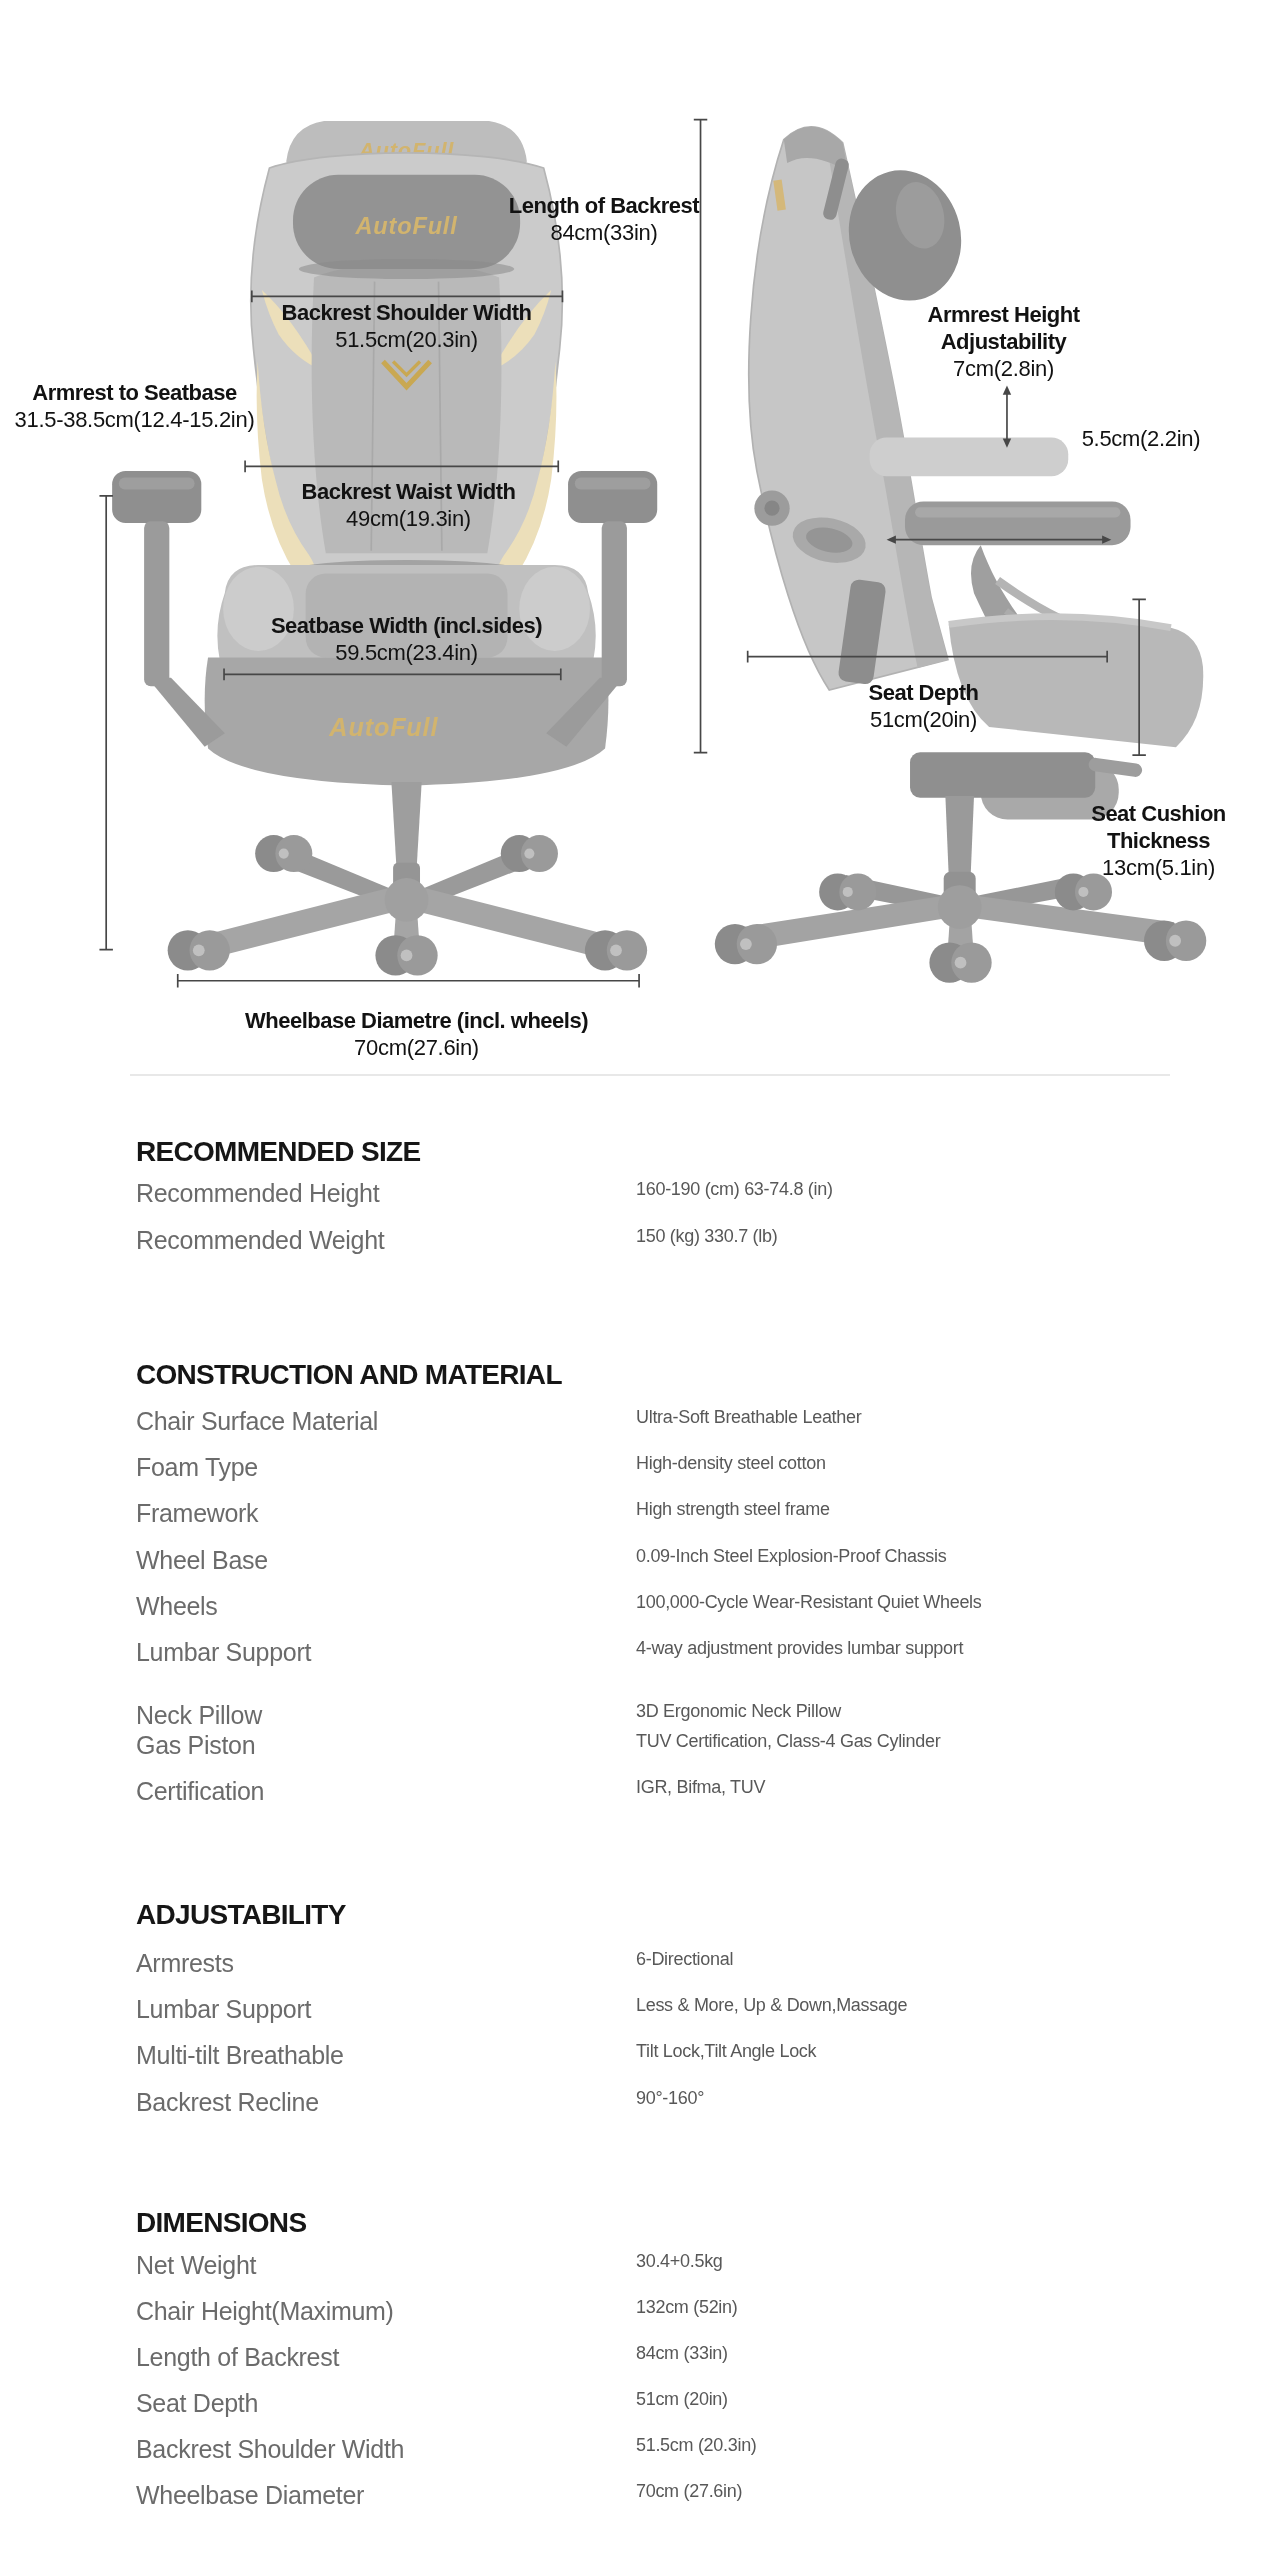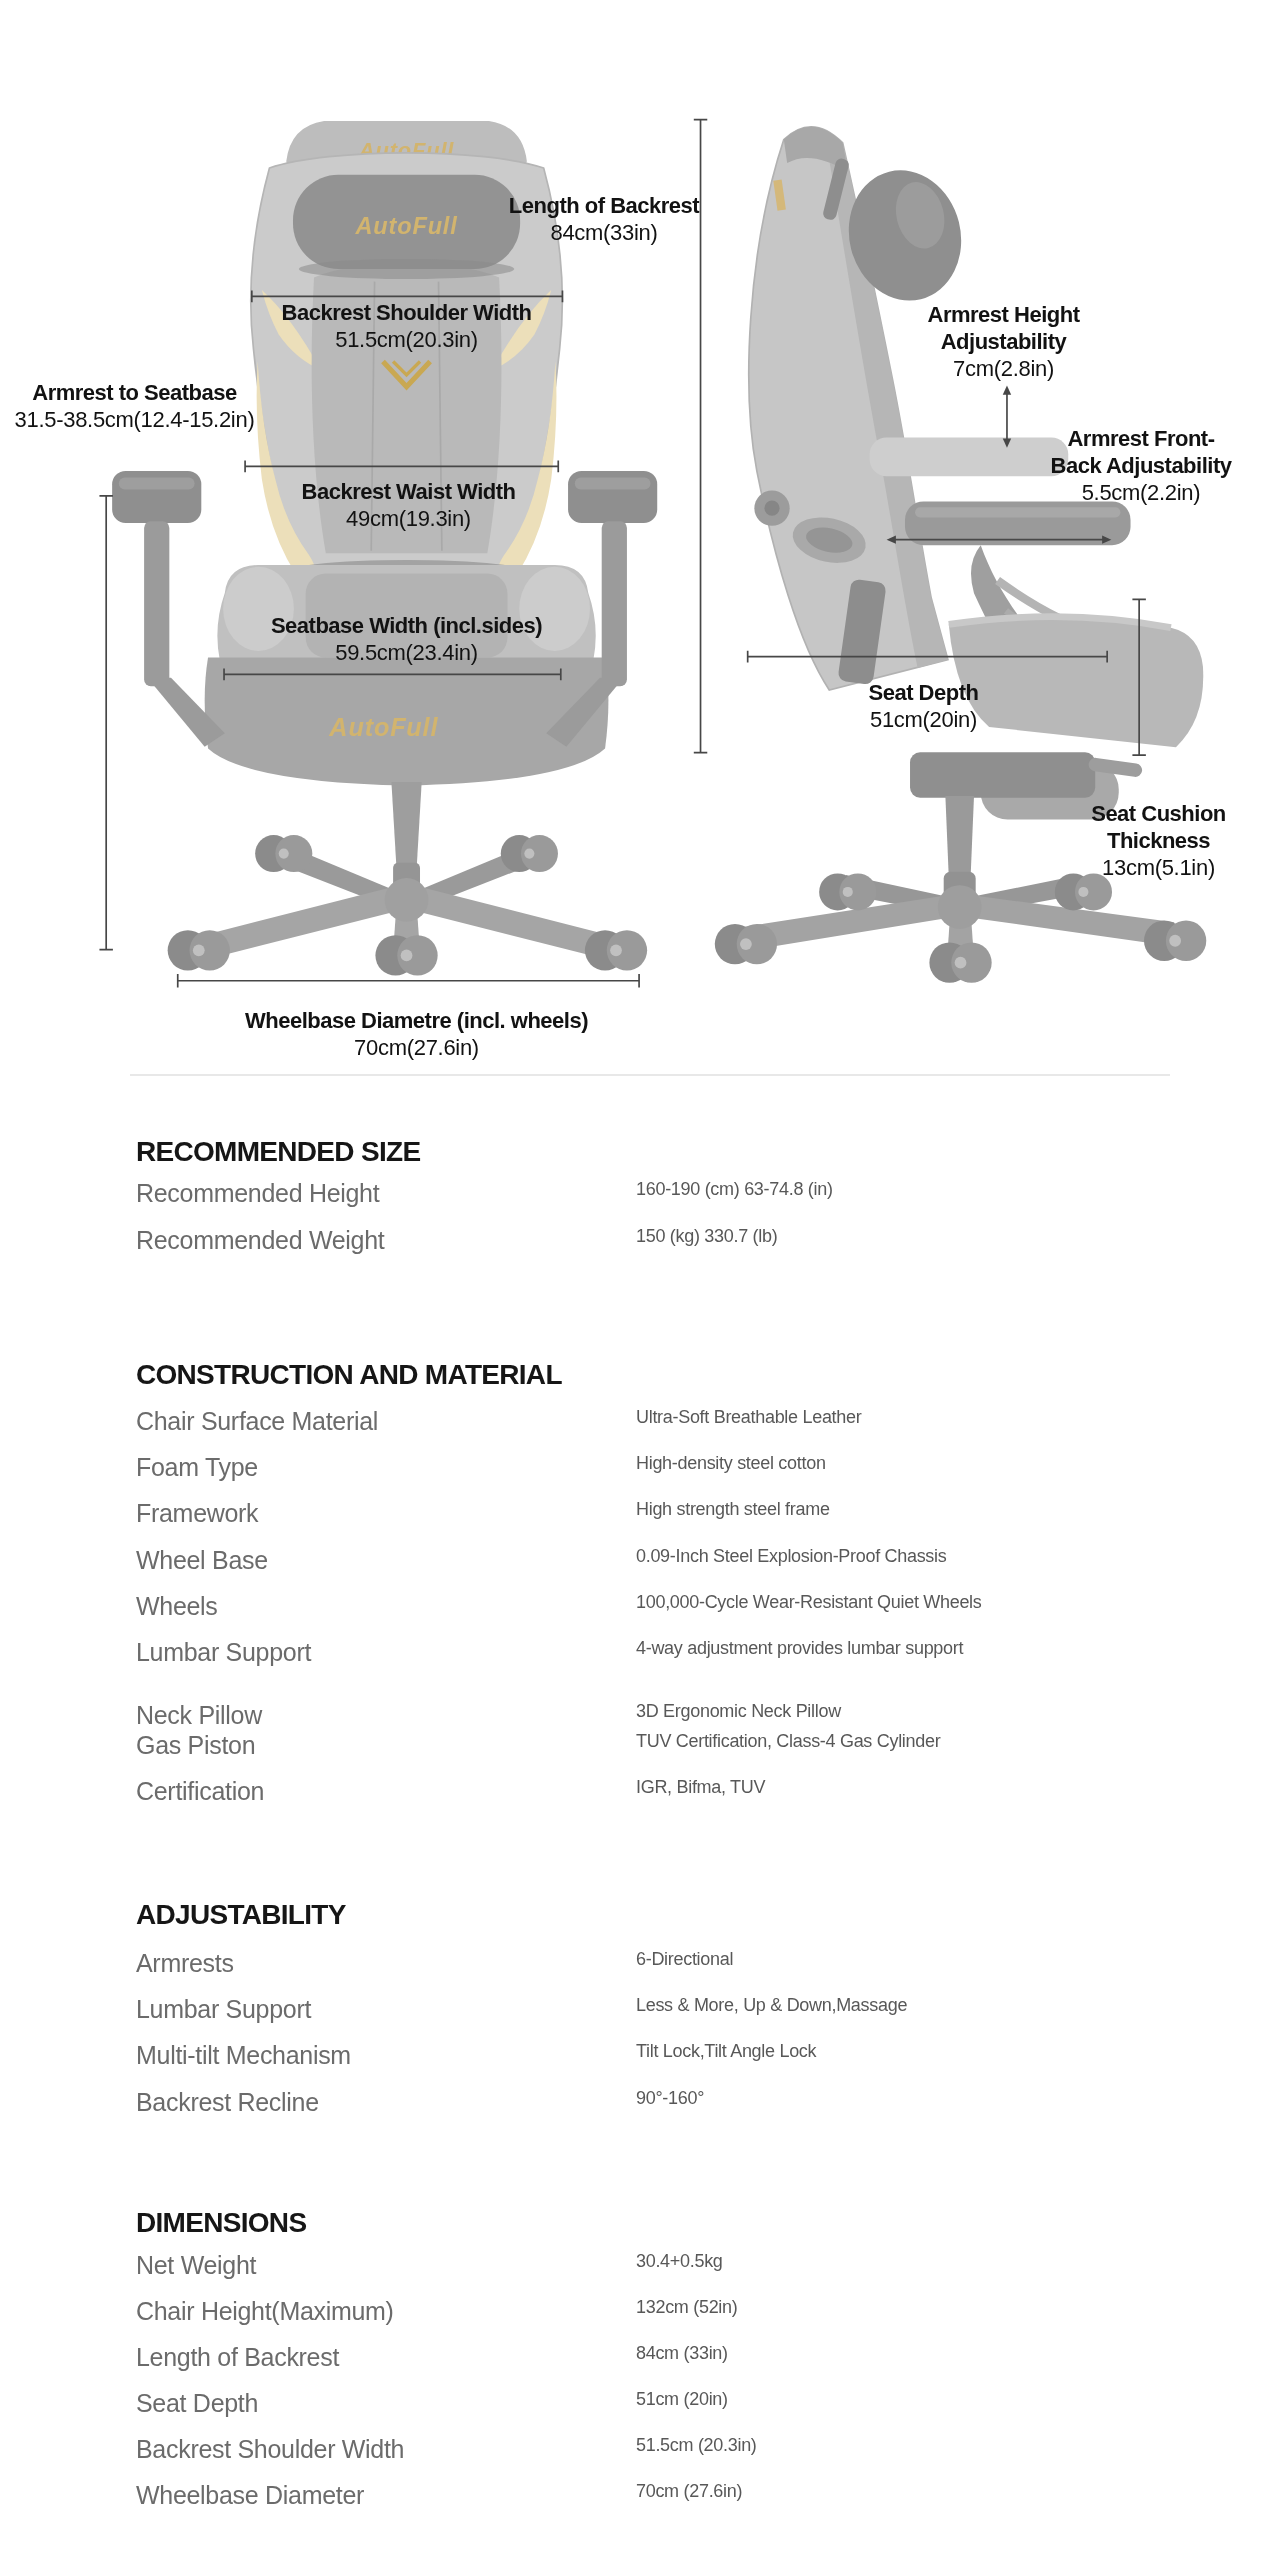--- a/index.html
+++ b/index.html
@@ -222,22 +222,20 @@
   <div class="ann" style="left:227px; top:1007px; width:379px;">
     <span class="ann-label">Wheelbase Diametre (incl. wheels)</span>
     <span class="ann-value">70cm(27.6in)</span>
   </div>
   <div class="ann" style="left:877px; top:301px; width:253px;">
     <span class="ann-label">Armrest Height
 Adjustability</span>
     <span class="ann-value">7cm(2.8in)</span>
   </div>
   <div class="ann" style="left:1020px; top:425px; width:242px;">
-    <span class="ann-label">Armrest Front-
-Back Adjustability</span>
     <span class="ann-value">5.5cm(2.2in)</span>
   </div>
   <div class="ann" style="left:797px; top:679px; width:253px;">
     <span class="ann-label">Seat Depth</span>
     <span class="ann-value">51cm(20in)</span>
   </div>
   <div class="ann" style="left:1064px; top:800px; width:189px;">
     <span class="ann-label">Seat Cushion
 Thickness</span>
     <span class="ann-value">13cm(5.1in)</span>
@@ -299,21 +297,21 @@
   <div class="sec-header" style="top:1899px;">ADJUSTABILITY</div>
   <div class="spec-row" style="top:1949px;">
     <span class="row-label">Armrests</span>
     <span class="row-value">6-Directional</span>
   </div>
   <div class="spec-row" style="top:1995px;">
     <span class="row-label">Lumbar Support</span>
     <span class="row-value">Less &amp; More, Up &amp; Down,Massage</span>
   </div>
   <div class="spec-row" style="top:2041px;">
-    <span class="row-label">Multi-tilt Mechanism</span>
+    <span class="row-label">Multi-tilt Breathable</span>
     <span class="row-value">Tilt Lock,Tilt Angle Lock</span>
   </div>
   <div class="spec-row" style="top:2088px;">
     <span class="row-label">Backrest Recline</span>
     <span class="row-value">90°-160°</span>
   </div>
 
   <div class="sec-header" style="top:2207px;">DIMENSIONS</div>
   <div class="spec-row" style="top:2251px;">
     <span class="row-label">Net Weight</span>

